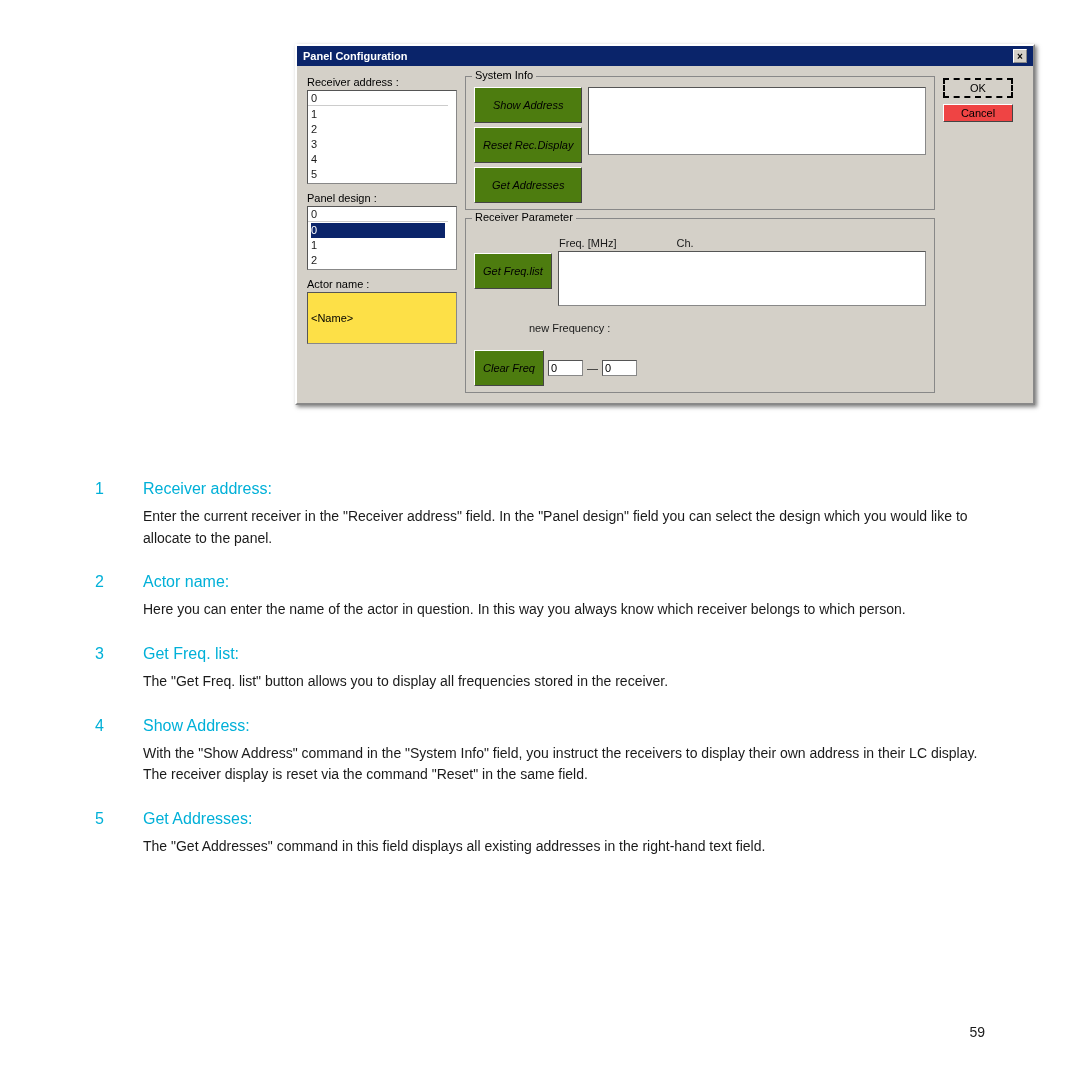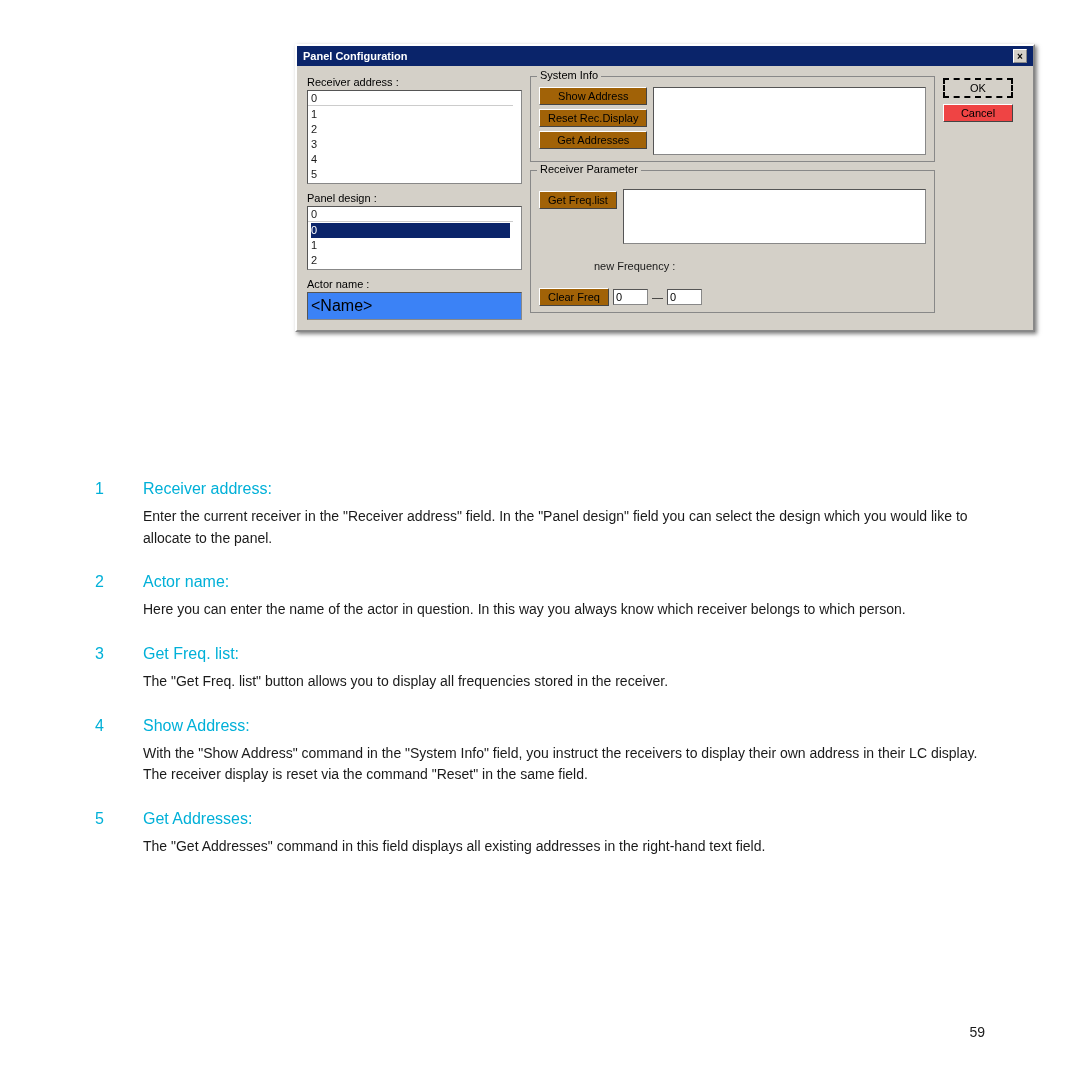--- a/index.html
+++ b/index.html
@@ -110,31 +110,32 @@
       position: absolute;
       top: -8px;
       left: 6px;
       background: #d4d0c8;
       font-size: 11px;
       padding: 0 3px;
       color: #000;
     }
 
     .win-button {
-      background: #a16207;
+      background: #4d7c0f;
       border: 1px solid #888;
       border-top: 1px solid #ffffff;
       border-left: 1px solid #ffffff;
       border-bottom: 1px solid #444;
       border-right: 1px solid #444;
       font-size: 11px;
-      padding: 2px 8px;
+      padding: 11px 8px;
       cursor: pointer;
       text-align: center;
       white-space: nowrap;
+      font-style: italic;
     }
 
     .ok-button {
       background: #d4d0c8;
       border: 2px solid #000;
       border-style: dashed;
       font-size: 11px;
       padding: 2px 14px;
       cursor: pointer;
       text-align: center;
@@ -221,26 +222,26 @@
       background: white;
       border: 1px solid #888;
       border-top: 1px solid #555;
       border-left: 1px solid #555;
       width: 35px;
       font-size: 11px;
       padding: 1px 2px;
     }
 
     .actor-name-input {
-      background: #3b82f6;
-      border: 1px solid #888;
-      border-top: 1px solid #555;
-      border-left: 1px solid #555;
-      font-size: 16px;
-      padding: 4px 3px;
+      background: #fde047;
+      border: 1px solid #888;
+      border-top: 1px solid #555;
+      border-left: 1px solid #555;
+      font-size: 11px;
+      padding: 19px 3px;
       width: 100%;
     }
 
     
     .doc-content {
       position: absolute;
       top: 480px;
       left: 95px;
       right: 95px;
       bottom: 60px;
@@ -360,20 +361,24 @@
             <button class="win-button">Reset Rec.Display</button>
             <button class="win-button">Get Addresses</button>
           </div>
           <textarea class="system-info-textarea" style=""></textarea>
         </div>
       </div>
 
       <div class="groupbox">
         <span class="groupbox-title">Receiver Parameter</span>
         <div class="receiver-param-box">
+          <div class="freq-header">
+            <span>Freq. [MHz]</span>
+            <span>Ch.</span>
+          </div>
           <div class="freq-content">
             <button class="win-button" style="align-self:flex-start; margin-top:2px;">Get Freq.list</button>
             <textarea class="freq-textarea" style=""></textarea>
           </div>
           <div class="new-freq-row">
             <span style="margin-left:55px;">new Frequency :</span>
           </div>
           <div class="new-freq-row">
             <button class="win-button">Clear Freq</button>
             <input class="new-freq-input" type="text" value="0" style="">

